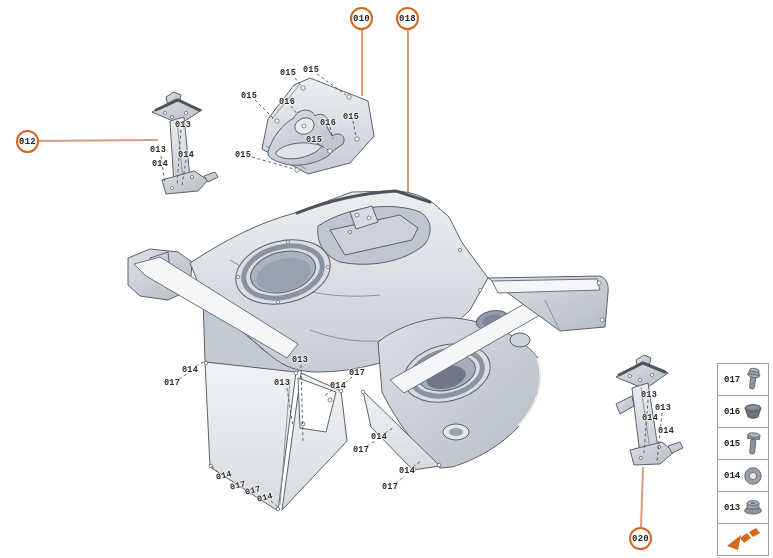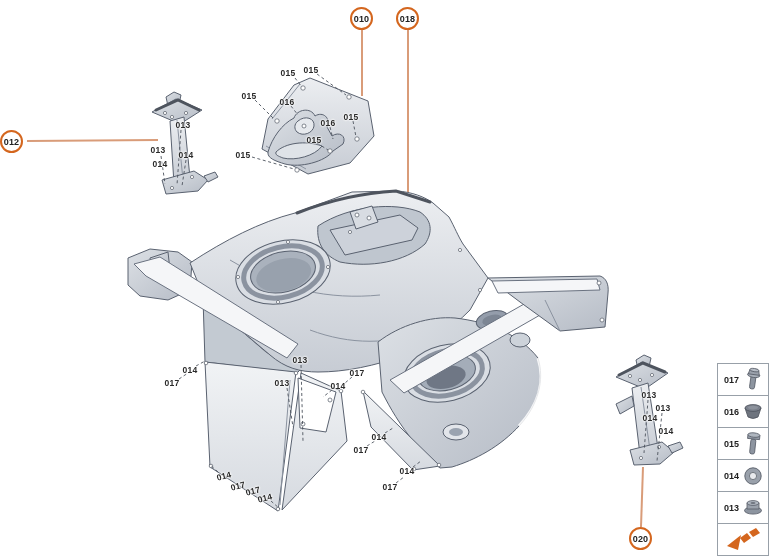--- a/index.html
+++ b/index.html
@@ -2,21 +2,21 @@
 <html style="--accent: #D4661E; --leader: #D99C79; --label: #2B2B2B; --legend-border: #98A0A8; --bg: #FFFFFF; --stroke: #5A6270;"><head>
 <meta charset="utf-8">
 <style>
   :root{
     --accent:#D4661E; --leader:#D99C79; --label:#2B2B2B;
     --legend-border:#98A0A8; --bg:#FFFFFF; --stroke:#5A6270;
   }
   html,body{margin:0;padding:0;background:var(--bg);}
   .stage{
     position:relative;width:773px;height:558px;overflow:hidden;
-    background:var(--bg);font-family:Liberation Sans, sans-serif;
+    background:var(--bg);font-family:Liberation Mono, monospace;
   }
   .art{position:absolute;left:0;top:0;}
   .callout{
     position:absolute;width:23px;height:23px;border-radius:50%;
     background:#fff;border:2px solid var(--accent);box-sizing:border-box;
     display:flex;align-items:center;justify-content:center;
     font-size:9px;font-weight:bold;color:#222;letter-spacing:.2px;z-index:5;
     cursor:pointer;
   }
   .plabel{
@@ -222,21 +222,21 @@
       <line class="leader" x1="367" y1="446" x2="375" y2="441"></line>
       <line class="leader" x1="413" y1="467" x2="421" y2="461"></line>
       <line class="leader" x1="396" y1="483" x2="404" y2="477"></line>
       <line class="leader" x1="218" y1="472" x2="209" y2="464"></line>
       <line class="leader" x1="271" y1="501" x2="280" y2="509"></line>
     </g>
   </svg>
 
   <div class="callout" style="left:350px;top:7px">010</div>
   <div class="callout" style="left:396px;top:7px">018</div>
-  <div class="callout" style="left:0;top:130px">012</div>
+  <div class="callout" style="left:16px;top:130px">012</div>
   <div class="callout" style="left:629px;top:527px">020</div>
 
   <div id="labels">
       <div class="plabel" style="left: 288px; top: 73px;">015</div>
       <div class="plabel" style="left: 311px; top: 70px;">015</div>
       <div class="plabel" style="left: 249px; top: 96px;">015</div>
       <div class="plabel" style="left: 287px; top: 102px;">016</div>
       <div class="plabel" style="left: 328px; top: 123px;">016</div>
       <div class="plabel" style="left: 351px; top: 117px;">015</div>
       <div class="plabel" style="left: 314px; top: 140px;">015</div>

